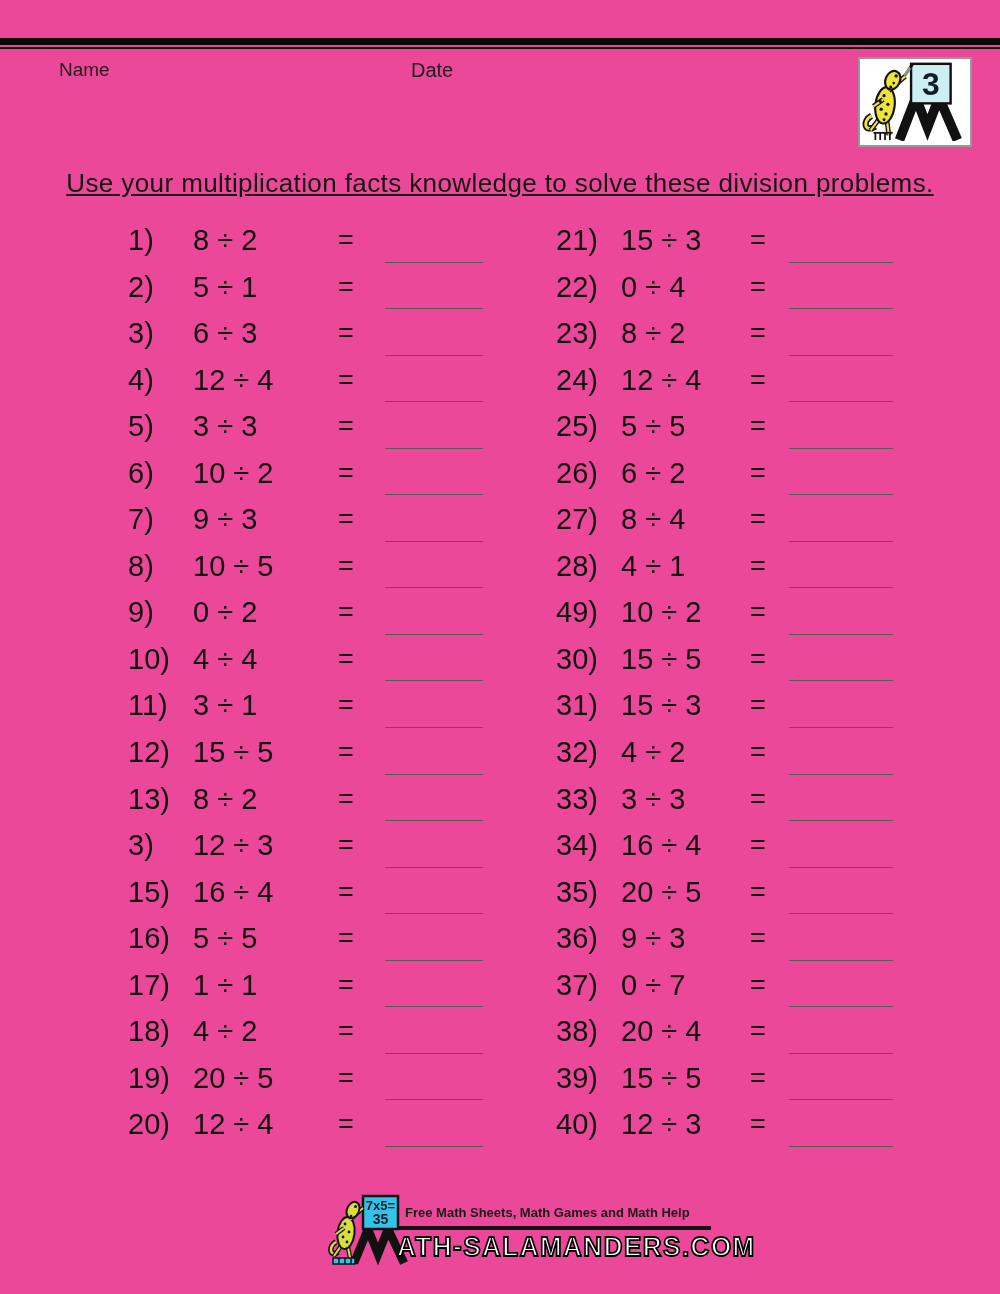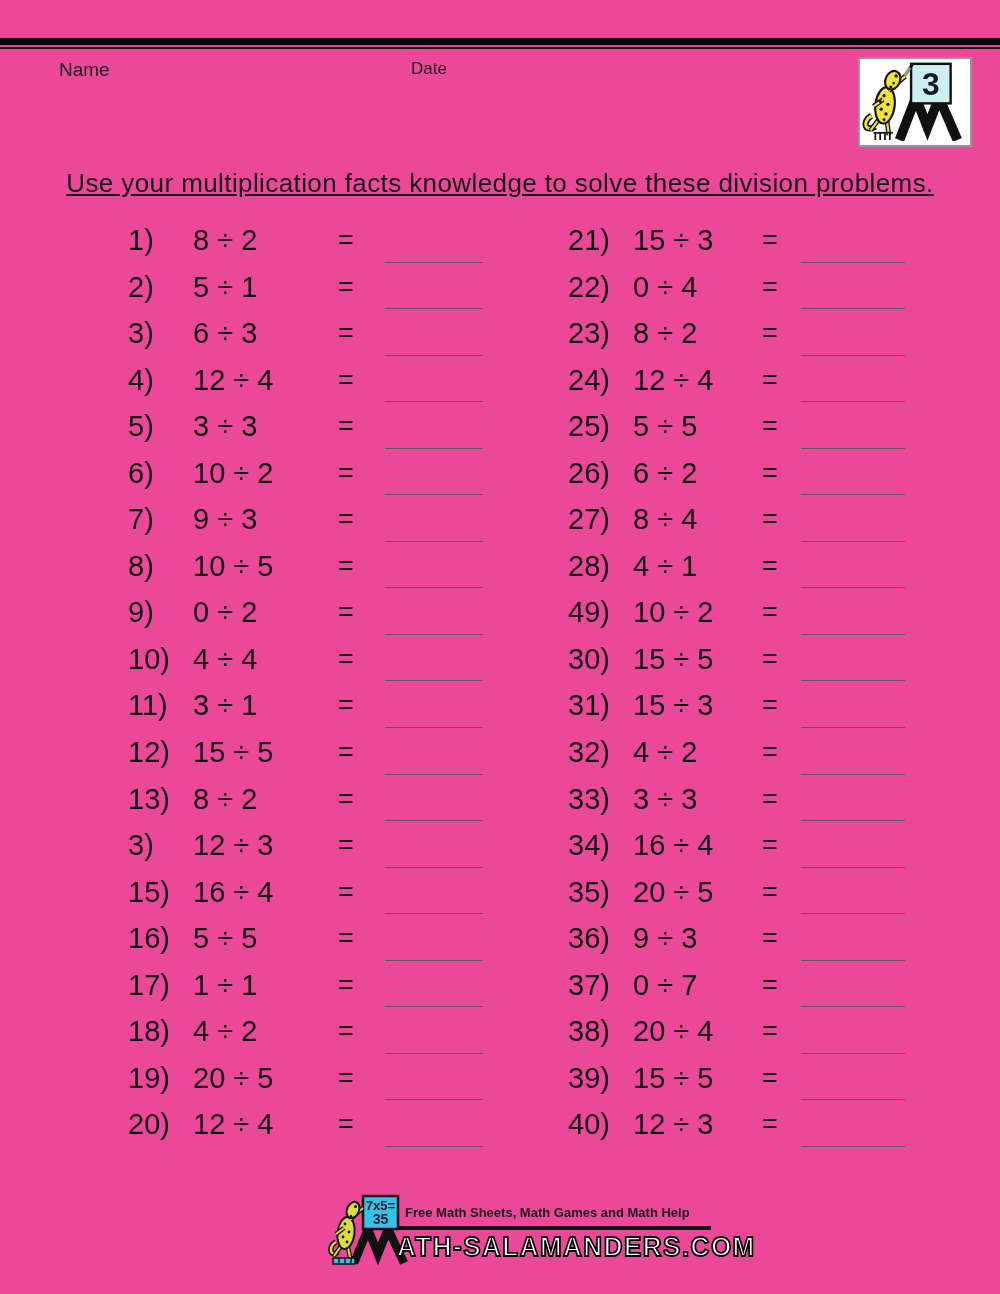--- a/index.html
+++ b/index.html
@@ -3,38 +3,38 @@
 <meta charset="utf-8">
 <style>
   html,body{margin:0;padding:0;background:#fff;}
   .page{
     position:relative;width:1000px;height:1294px;background:#ec4899;
     font-family:"Liberation Sans",sans-serif;color:#111;overflow:hidden;padding-left:16px;
   }
   .top-bar-thick{position:absolute;top:38px;left:0;width:1000px;height:7px;background:#0a0a0a;}
   .top-bar-thin{position:absolute;top:47px;left:0;width:1000px;height:2px;background:#0a0a0a;}
   .name-label{position:absolute;left:59px;top:59px;font-size:19px;color:#1c1c1c;}
-  .date-label{position:absolute;left:411px;top:59px;font-size:17px;color:#1c1c1c;}
+  .date-label{position:absolute;left:411px;top:59px;font-size:20px;color:#1c1c1c;}
   .grade-logo{
     position:absolute;left:858px;top:57px;width:110px;height:86px;
     background:#fff;border:2px solid #979797;
   }
   .title-wrap{position:absolute;left:0;top:100px;width:1000px;text-align:center;}
   .title{
     display:inline-block;font-size:40px;font-weight:bold;letter-spacing:0px;
     transform:scaleX(0.82);transform-origin:center;
     border-bottom:3px solid #0a0a0a;padding:0 4px 3px 4px;white-space:nowrap;
   }
   .instruction{
     position:absolute;left:0;top:168px;width:1000px;text-align:center;
     font-size:26px;letter-spacing:0.4px;color:#151515;white-space:nowrap;text-decoration:underline;
   }
   .col{position:absolute;top:217px;}
   .col1{left:128px;width:360px;--eq-x:210px;--line-x:257px;--line-w:98px;}
-  .col2{left:556px;width:340px;margin-left:12px;--eq-x:194px;--line-x:233px;--line-w:104px;}
+  .col2{left:556px;width:340px;--eq-x:194px;--line-x:233px;--line-w:104px;}
   .problem-row{position:relative;height:46.55px;}
   .problem-row span{line-height:46.55px;white-space:nowrap;}
   .p-num{position:absolute;left:0;font-size:29px;}
   .p-expr{position:absolute;left:65px;font-size:29px;}
   .p-eq{position:absolute;left:var(--eq-x);font-size:27px;}
   .p-line{
     position:absolute;left:var(--line-x);width:var(--line-w);
     bottom:1px;height:0;border-bottom:1.5px solid #5a5a5a;
   }
   .footer-logo{position:absolute;left:328px;top:1194px;width:100px;height:72px;}

